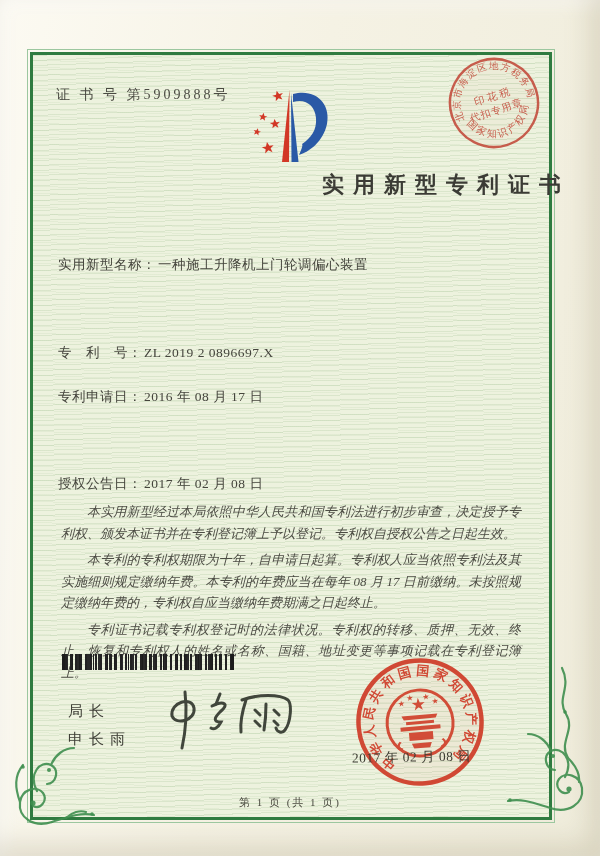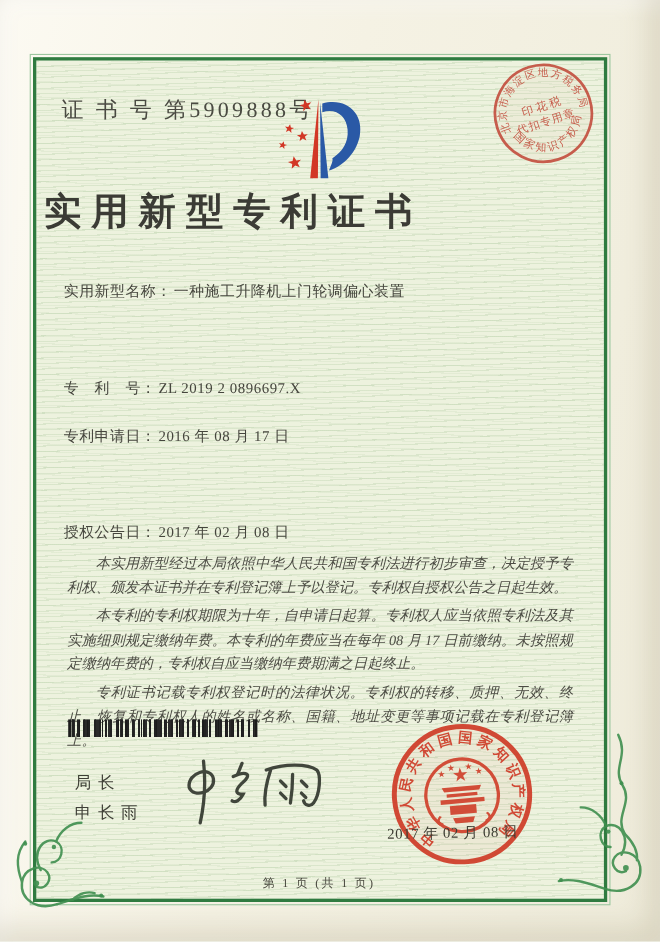--- a/index.html
+++ b/index.html
@@ -10,22 +10,22 @@
         box-shadow:inset -10px -12px 26px rgba(140,128,92,.22),
                    inset 6px 6px 16px rgba(255,255,255,.55);}
   .frame{position:absolute;left:30px;top:52px;width:522px;height:768px;
          box-sizing:border-box;border:3px solid #2f7b40;
          outline:1px solid #9cc79f;outline-offset:2px;
          background-color:#edf2de;
          background-image:
            repeating-linear-gradient(178deg, rgba(122,168,108,.17) 0 1px, rgba(122,168,108,0) 1px 5px),
            repeating-linear-gradient(2deg, rgba(122,168,108,.09) 0 1px, rgba(122,168,108,0) 1px 7px);}
   .abs{position:absolute;}
-  .cert-number{left:56px;top:86px;font-size:20px;letter-spacing:3px;color:#4a4a42;white-space:nowrap;z-index:2;}
-  .title{left:40px;top:170px;width:530px;text-align:left;font-size:34px;font-weight:bold;
+  .cert-number{left:56px;top:86px;font-size:14px;letter-spacing:3px;color:#4a4a42;white-space:nowrap;z-index:2;}
+  .title{left:40px;top:170px;width:530px;text-align:right;font-size:22px;font-weight:bold;
          letter-spacing:9px;color:#3b3b35;z-index:2;white-space:nowrap;}
   .field-row{left:58px;font-size:13.5px;color:#45453d;letter-spacing:.5px;white-space:nowrap;z-index:2;}
   .field-value{margin-left:2px;}
   .legal{left:56px;top:496px;width:470px;z-index:2;color:#4c4c44;
          font-size:13px;line-height:21.5px;text-align:justify;font-style:italic;}
   .legal p{margin:5px;text-indent:2em;}
   .barcode{left:62px;top:654px;width:166px;height:16px;z-index:2;
            background-image:
              repeating-linear-gradient(90deg,#222 0 2px,transparent 2px 5px),
              repeating-linear-gradient(90deg,#1c1c1c 0 1px,transparent 1px 7px),

